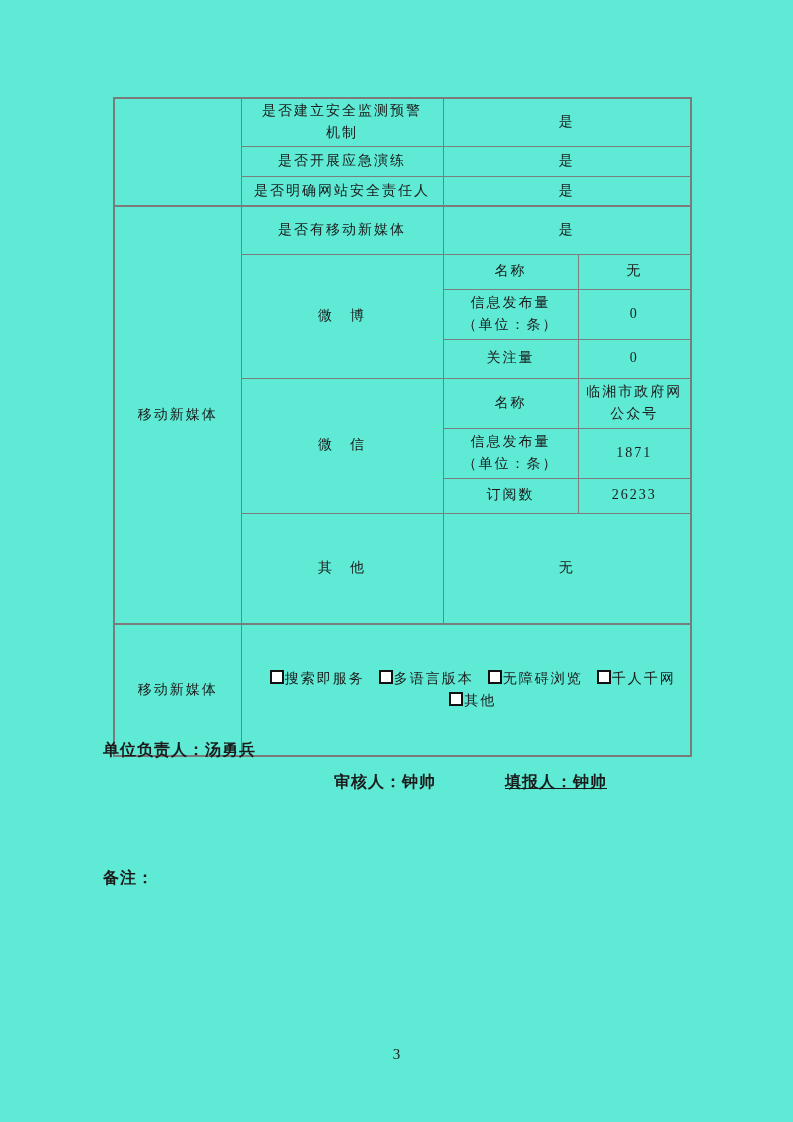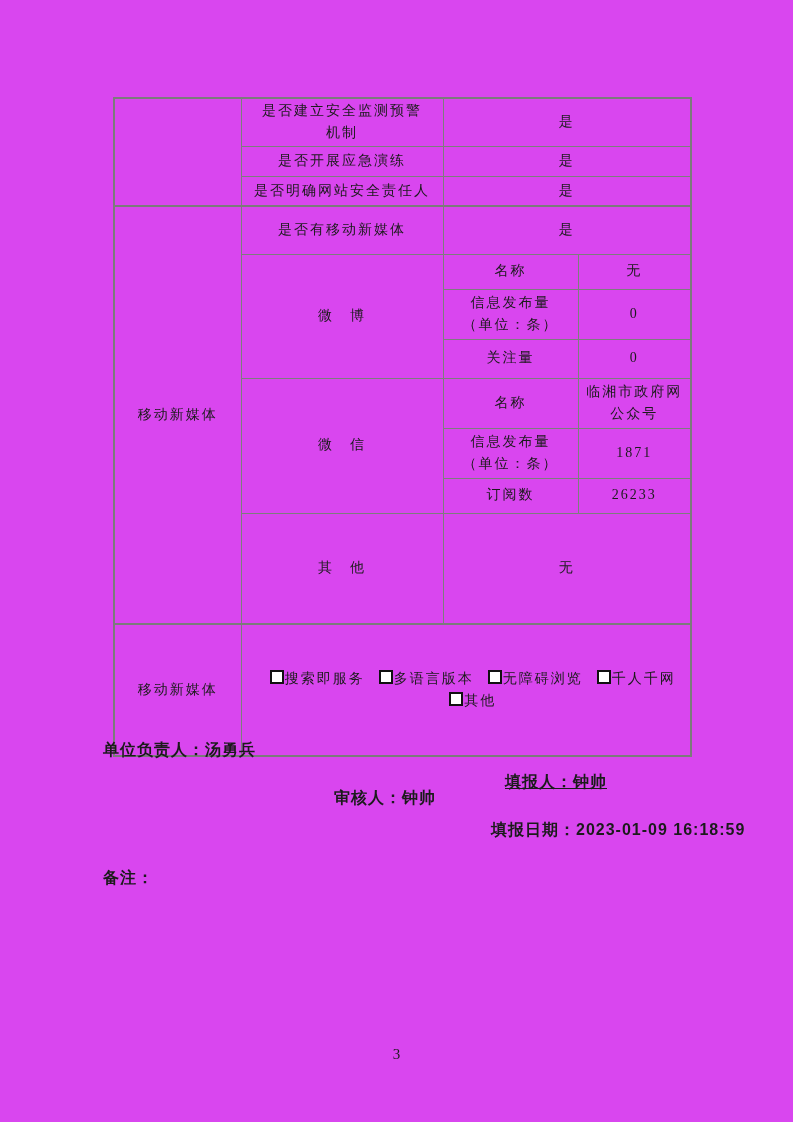--- a/index.html
+++ b/index.html
@@ -1,19 +1,19 @@
 <!DOCTYPE html>
 <html><head>
 <meta charset="utf-8">
 <style>
   html,body{margin:0;padding:0;background:#e8e8e8;}
   .page{
     position:relative;
     width:793px;height:1122px;
-    background:#d946ef;
+    background:#5eead4;
     margin:0 auto;
     font-family:"Liberation Serif","DejaVu Serif",serif;
     color:#1b1b1b;
     overflow:hidden;
   }
   table.report{
     position:absolute;left:113px;top:97px;
     width:577px;
     border-collapse:collapse;
     table-layout:fixed;
@@ -132,21 +132,20 @@
     <tr class="h132 section-top">
       <td class="col1">移动新媒体</td>
       <td colspan="3" class="cbrow">
         <span class="cbitem"><span class="cbx"></span><span>搜索即服务</span></span><span class="cbitem"><span class="cbx"></span><span>多语言版本</span></span><span class="cbitem"><span class="cbx"></span><span>无障碍浏览</span></span><span class="cbitem"><span class="cbx"></span><span>千人千网</span></span><span class="cbitem"><span class="cbx"></span><span>其他</span></span>
       </td>
     </tr>
   </tbody>
     </table>
 
   <span class="fbold" style="left:103px;top:740px;">单位负责人：汤勇兵</span>
-  <span class="fbold" style="left:334px;top:788px;">审核人：钟帅</span>
+  <span class="fbold" style="left:334px;top:772px;">审核人：钟帅</span>
   <span class="fbold" style="left:505px;top:772px;text-decoration:underline;">填报人：钟帅</span>
 
-  <span class="fbold" style="left:491px;top:820px;">填报日期：2023-01-09 16:18:59</span>
 
   <span class="fbold" style="left:103px;top:868px;text-align:center;">备注：</span>
 
   <div class="pagenum">3</div>
 </div>
 
 </body></html>

